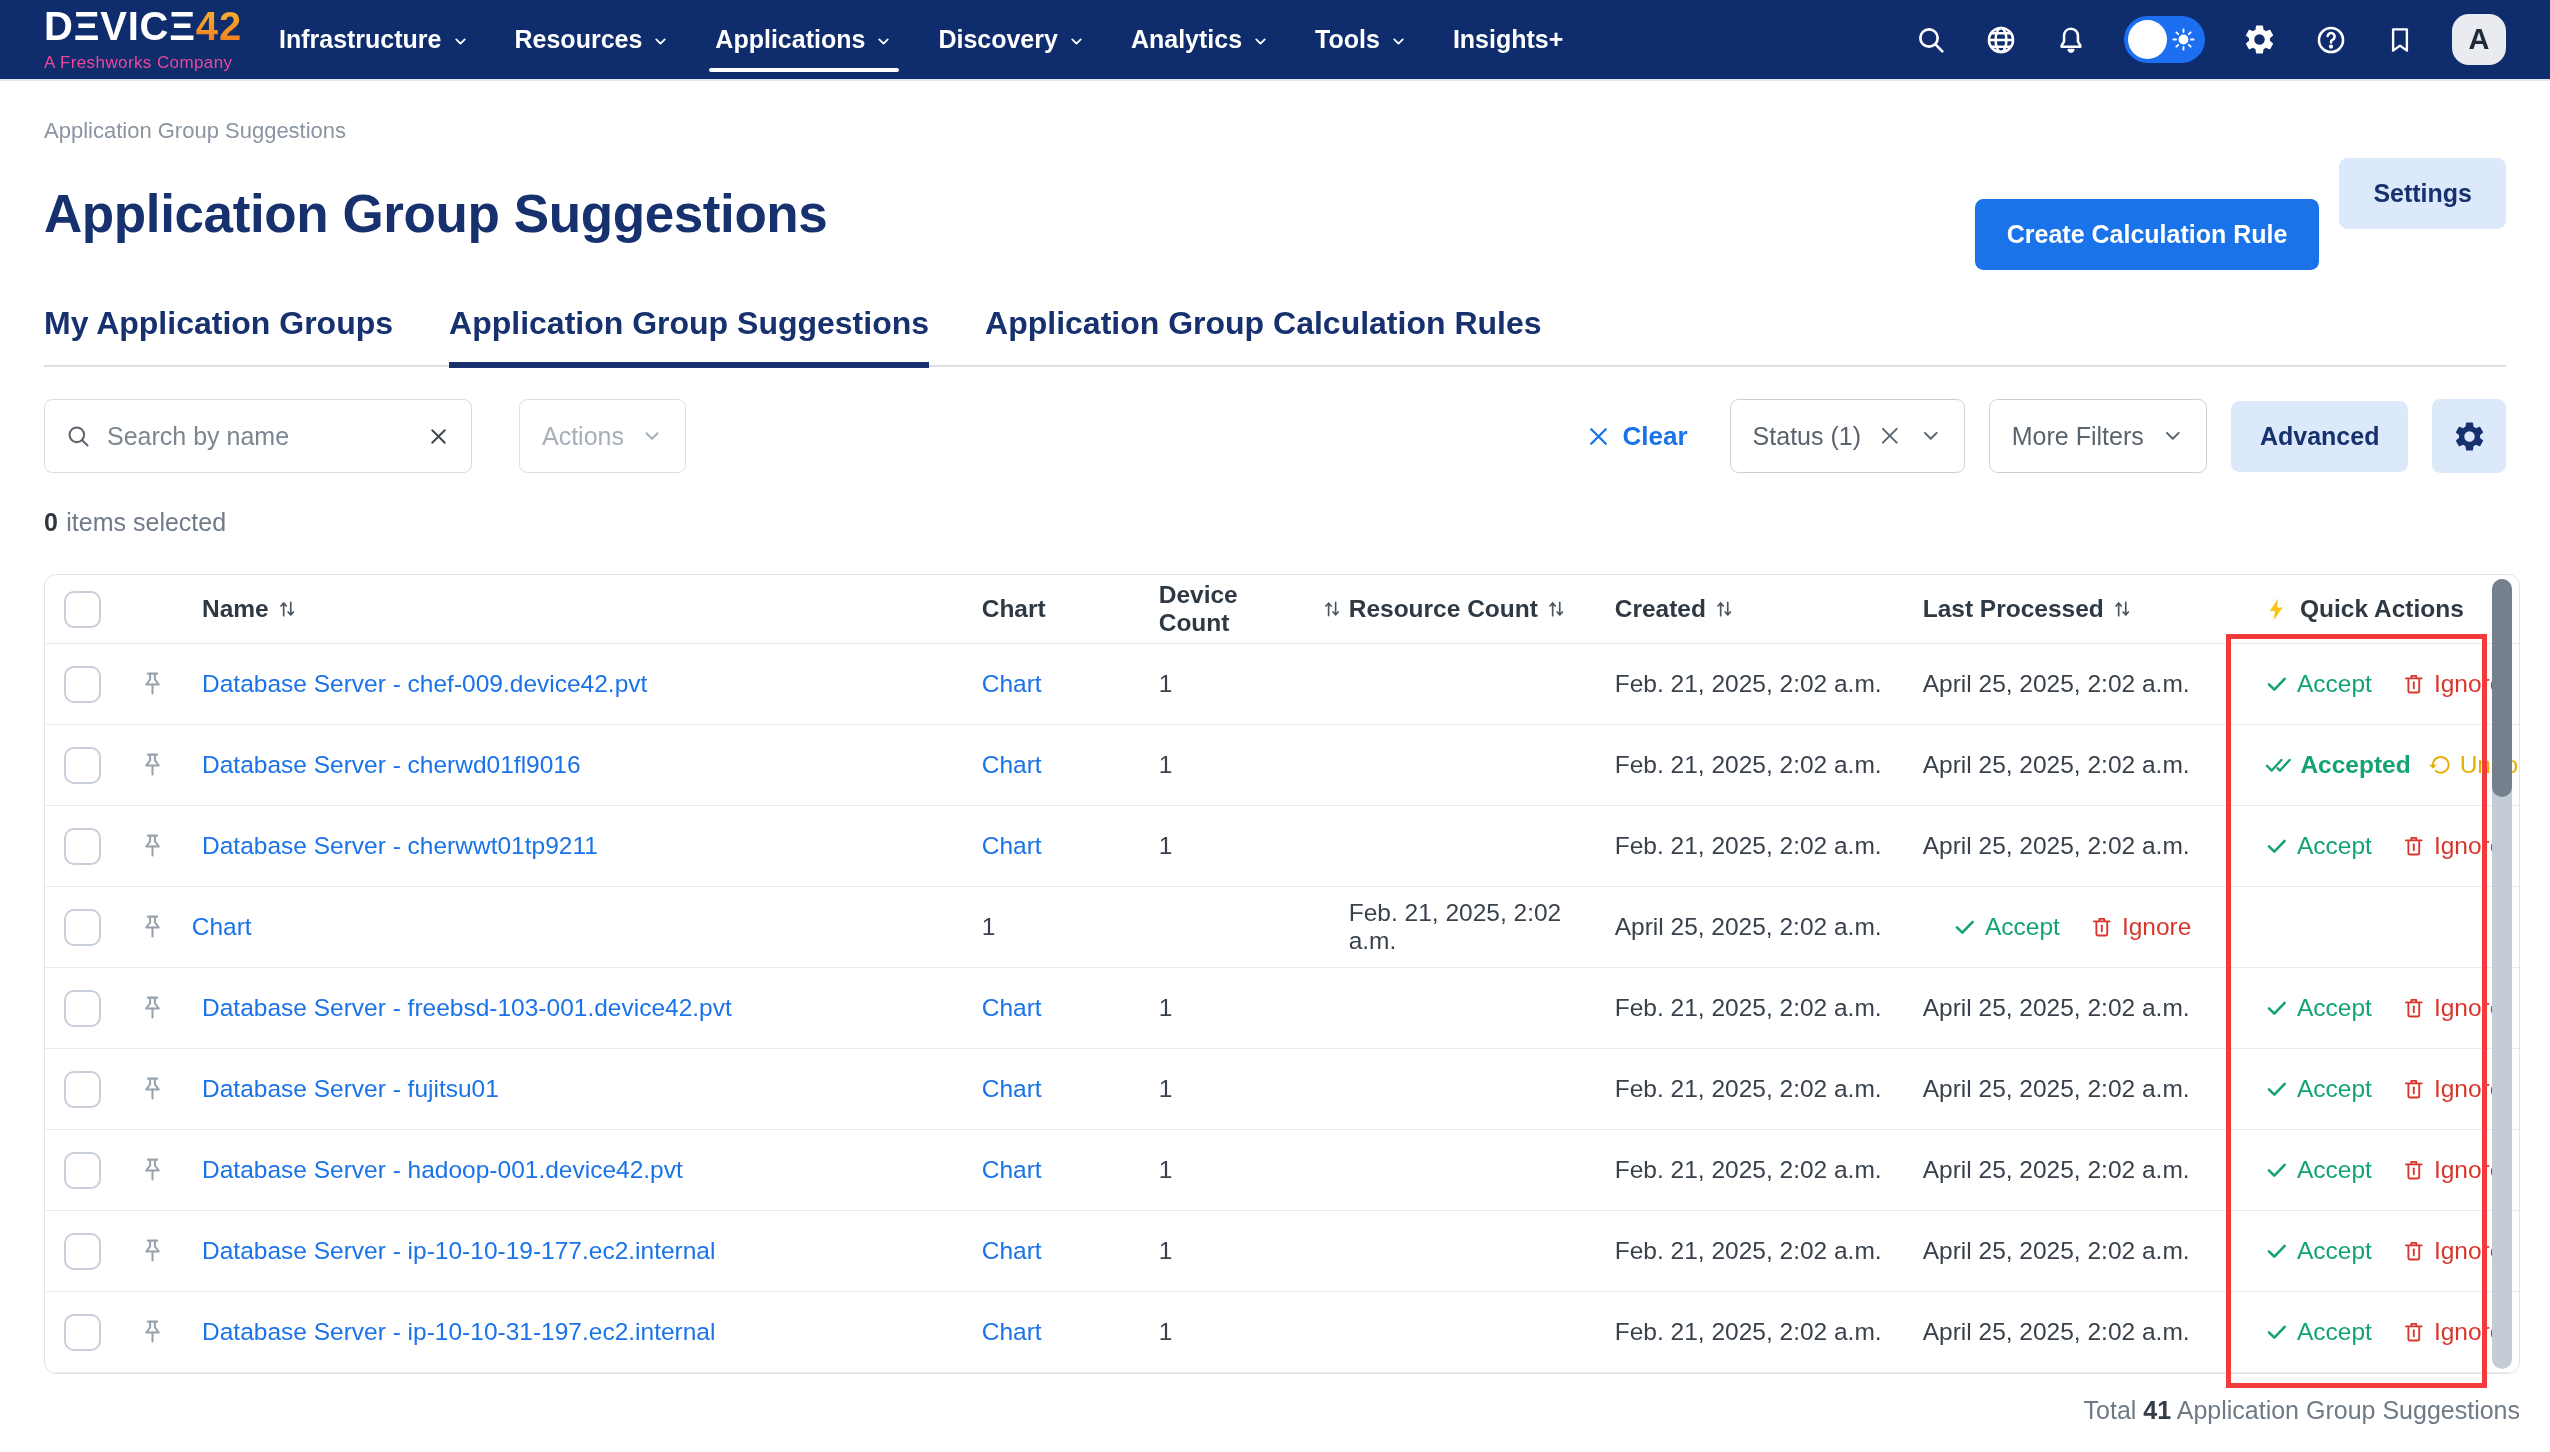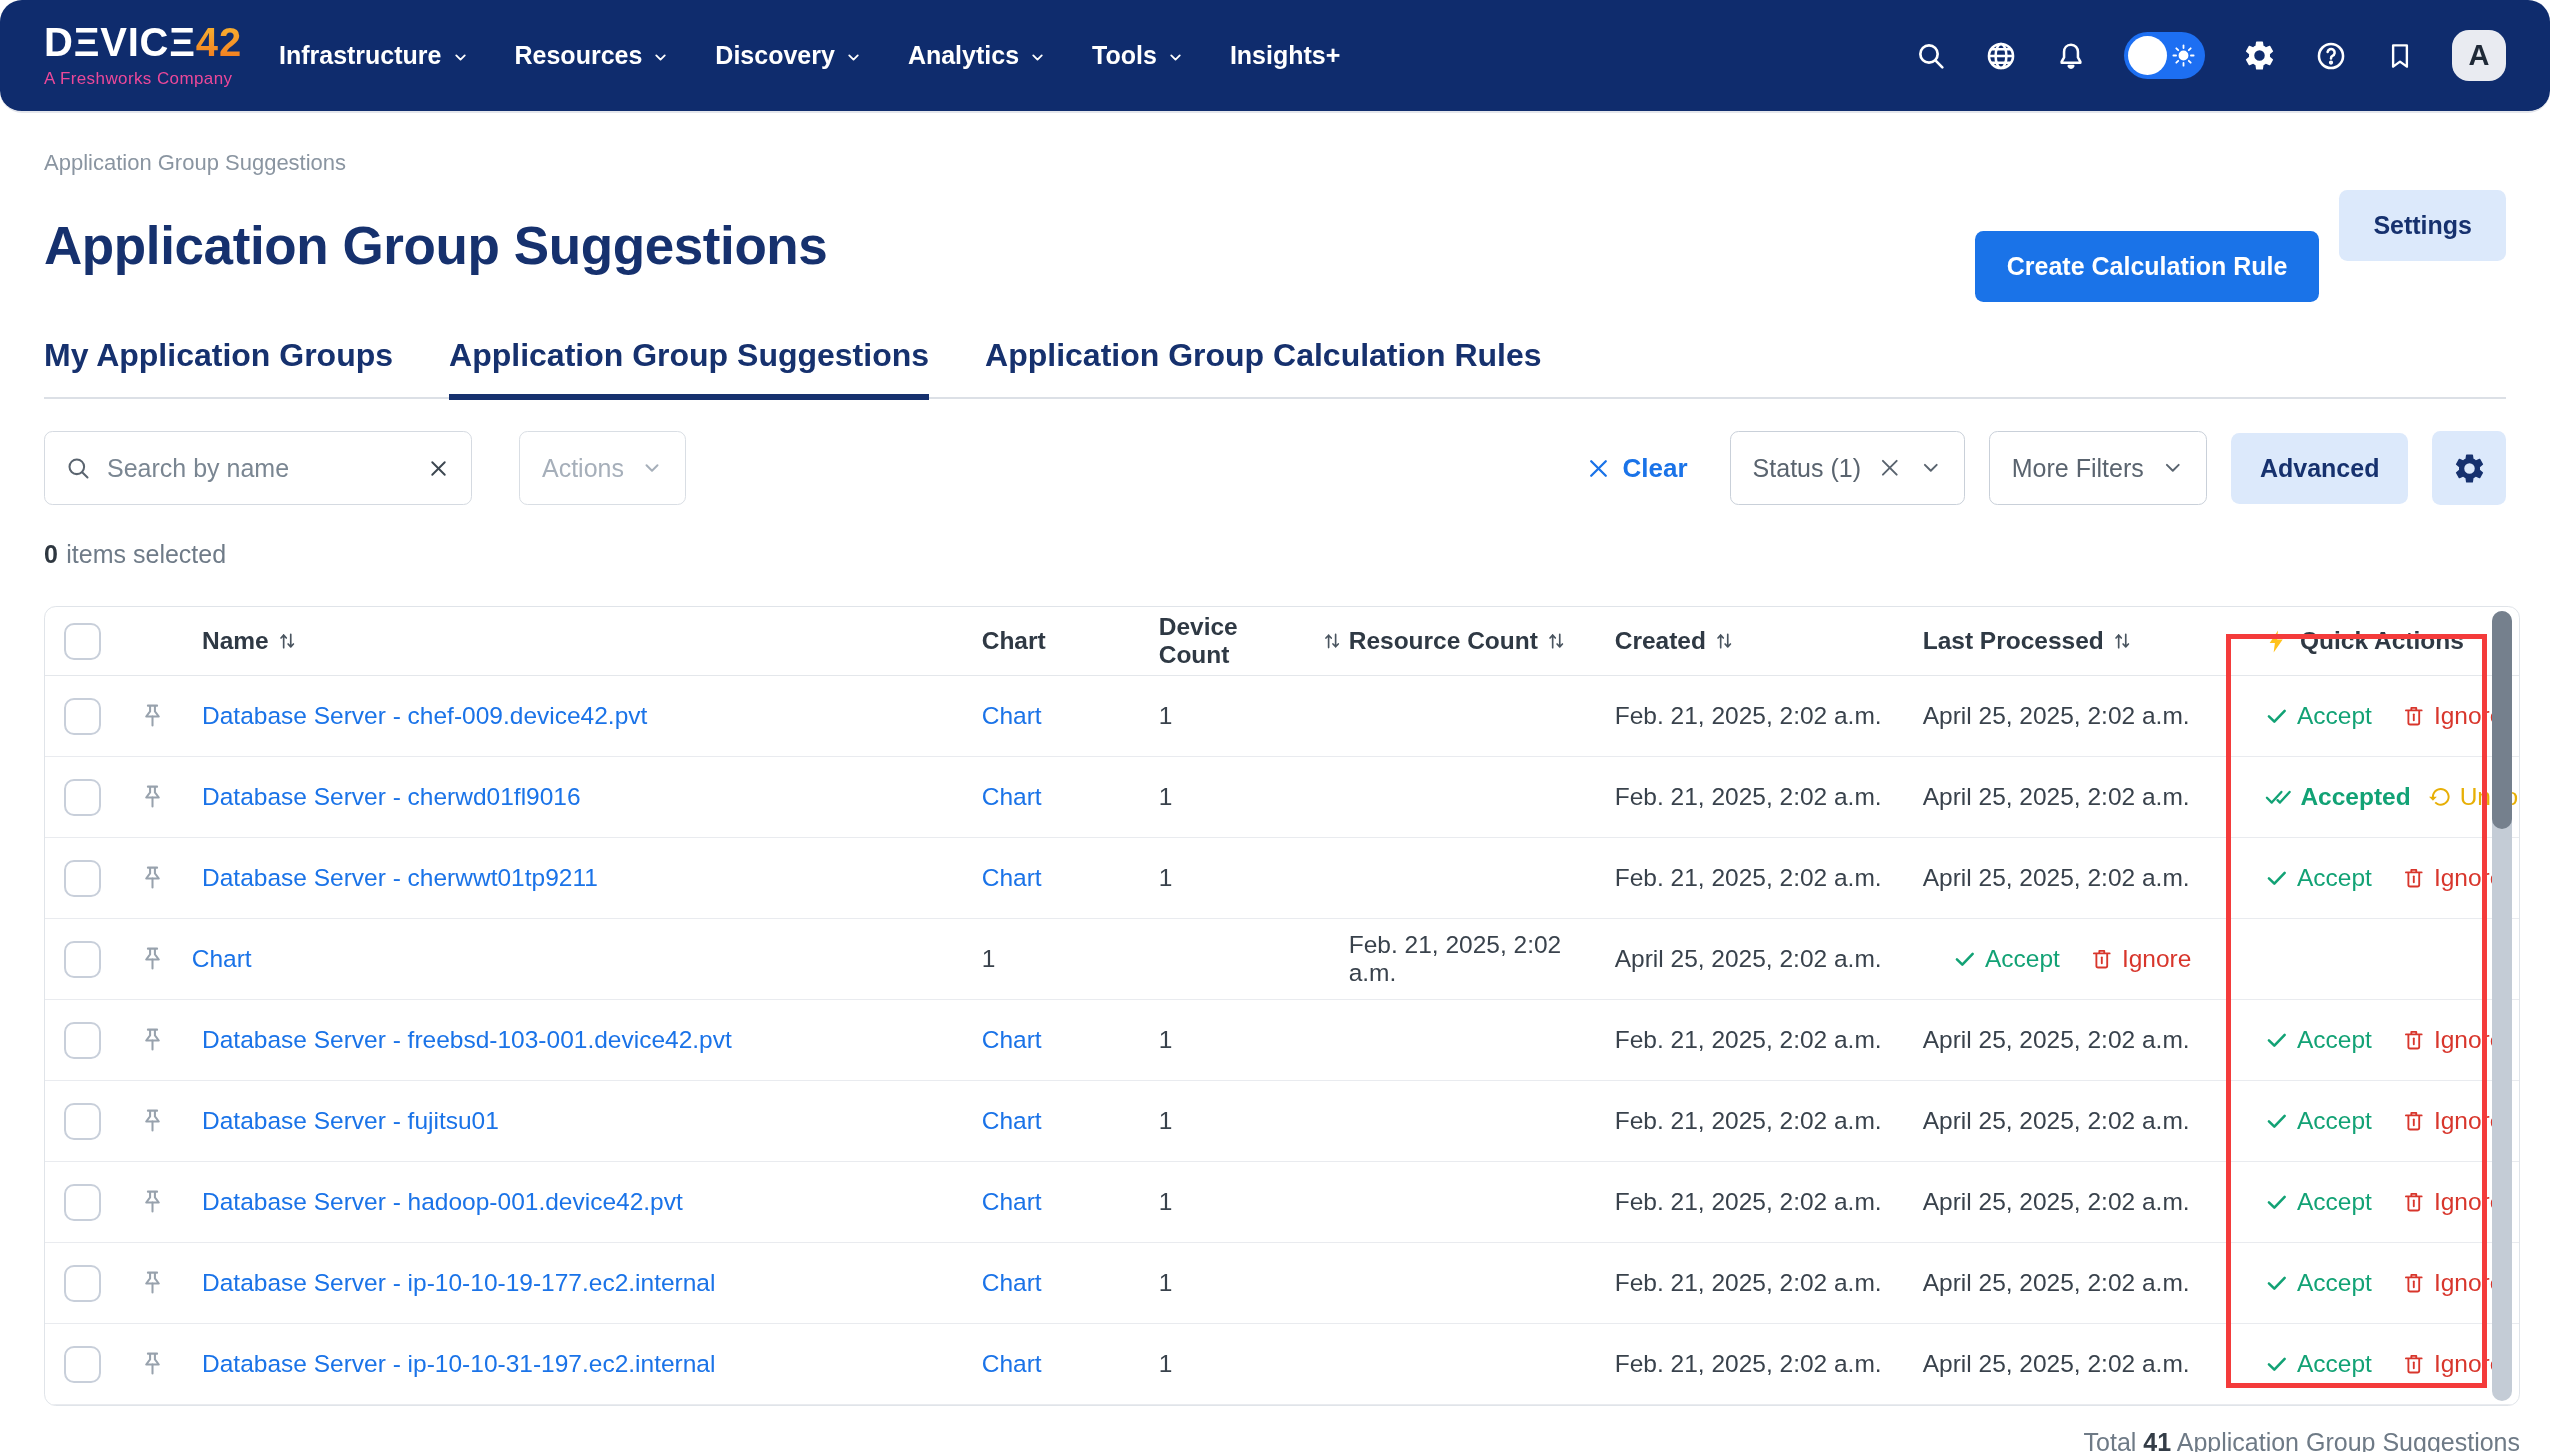--- a/index.html
+++ b/index.html
@@ -5,22 +5,22 @@
   * { margin:0; padding:0; box-sizing:border-box; }
   html,body { width:2550px; height:1452px; }
   body {
     font-family:"Liberation Sans","DejaVu Sans",sans-serif;
     background:#ffffff; color:#333; overflow:hidden; position:relative;
   }
   .page { width:2550px; height:1452px; position:relative; background:#fff; }
 
   
   .topnav {
-    height:113px; background:var(--nav-bg,#0F2C6D); display:flex; align-items:center;
-    padding:0 44px; border-bottom:2.5px solid #E4E6EC;border-radius:22px;
+    height:81px; background:var(--nav-bg,#0F2C6D); display:flex; align-items:center;
+    padding:0 44px; border-bottom:2.5px solid #E4E6EC;
   }
   .logo { display:flex; flex-direction:column; justify-content:center; margin-right:37px; }
   .logo-line { font-size:40px; font-weight:700; color:#fff; letter-spacing:0.8px; line-height:1; display:flex; }
   .logo-accent { color:#F6941D; background:linear-gradient(180deg,#F8B531,#F2791F); -webkit-background-clip:text; background-clip:text; -webkit-text-fill-color:transparent; }
   .logo-tagline { font-size:17px; color:#ec4899; margin-top:6.7px; letter-spacing:0.4px; }
   .menu { display:flex; align-items:center; gap:46px; height:100%; }
   .nav-item { display:flex; align-items:center; gap:10px; color:#fff; font-size:25px; font-weight:700; height:100%; position:relative; cursor:pointer; }
   .nav-item .caret { display:flex; margin-top:3.4px; }
   .nav-item.active::after { content:""; position:absolute; left:-6.7px; right:-6.7px; bottom:6.7px; height:4.2px; background:#fff; border-radius:2.5px; }
   .nav-right { margin-left:auto; display:flex; align-items:center; gap:37px; }
@@ -120,20 +120,28 @@
           </span>
         </div>
         <div class="nav-item">
           <span>Resources</span>
           <span class="caret">
             <svg width="17" height="17" viewBox="0 0 24 24" fill="none" stroke="#fff" stroke-width="2.6" stroke-linecap="round" stroke-linejoin="round">
               <polyline points="6 9 12 15 18 9"></polyline>
             </svg>
           </span>
         </div>
+        <div class="nav-item active">
+          <span>Applications</span>
+          <span class="caret">
+            <svg width="17" height="17" viewBox="0 0 24 24" fill="none" stroke="#fff" stroke-width="2.6" stroke-linecap="round" stroke-linejoin="round">
+              <polyline points="6 9 12 15 18 9"></polyline>
+            </svg>
+          </span>
+        </div>
         <div class="nav-item">
           <span>Discovery</span>
           <span class="caret">
             <svg width="17" height="17" viewBox="0 0 24 24" fill="none" stroke="#fff" stroke-width="2.6" stroke-linecap="round" stroke-linejoin="round">
               <polyline points="6 9 12 15 18 9"></polyline>
             </svg>
           </span>
         </div>
         <div class="nav-item">
           <span>Analytics</span>

